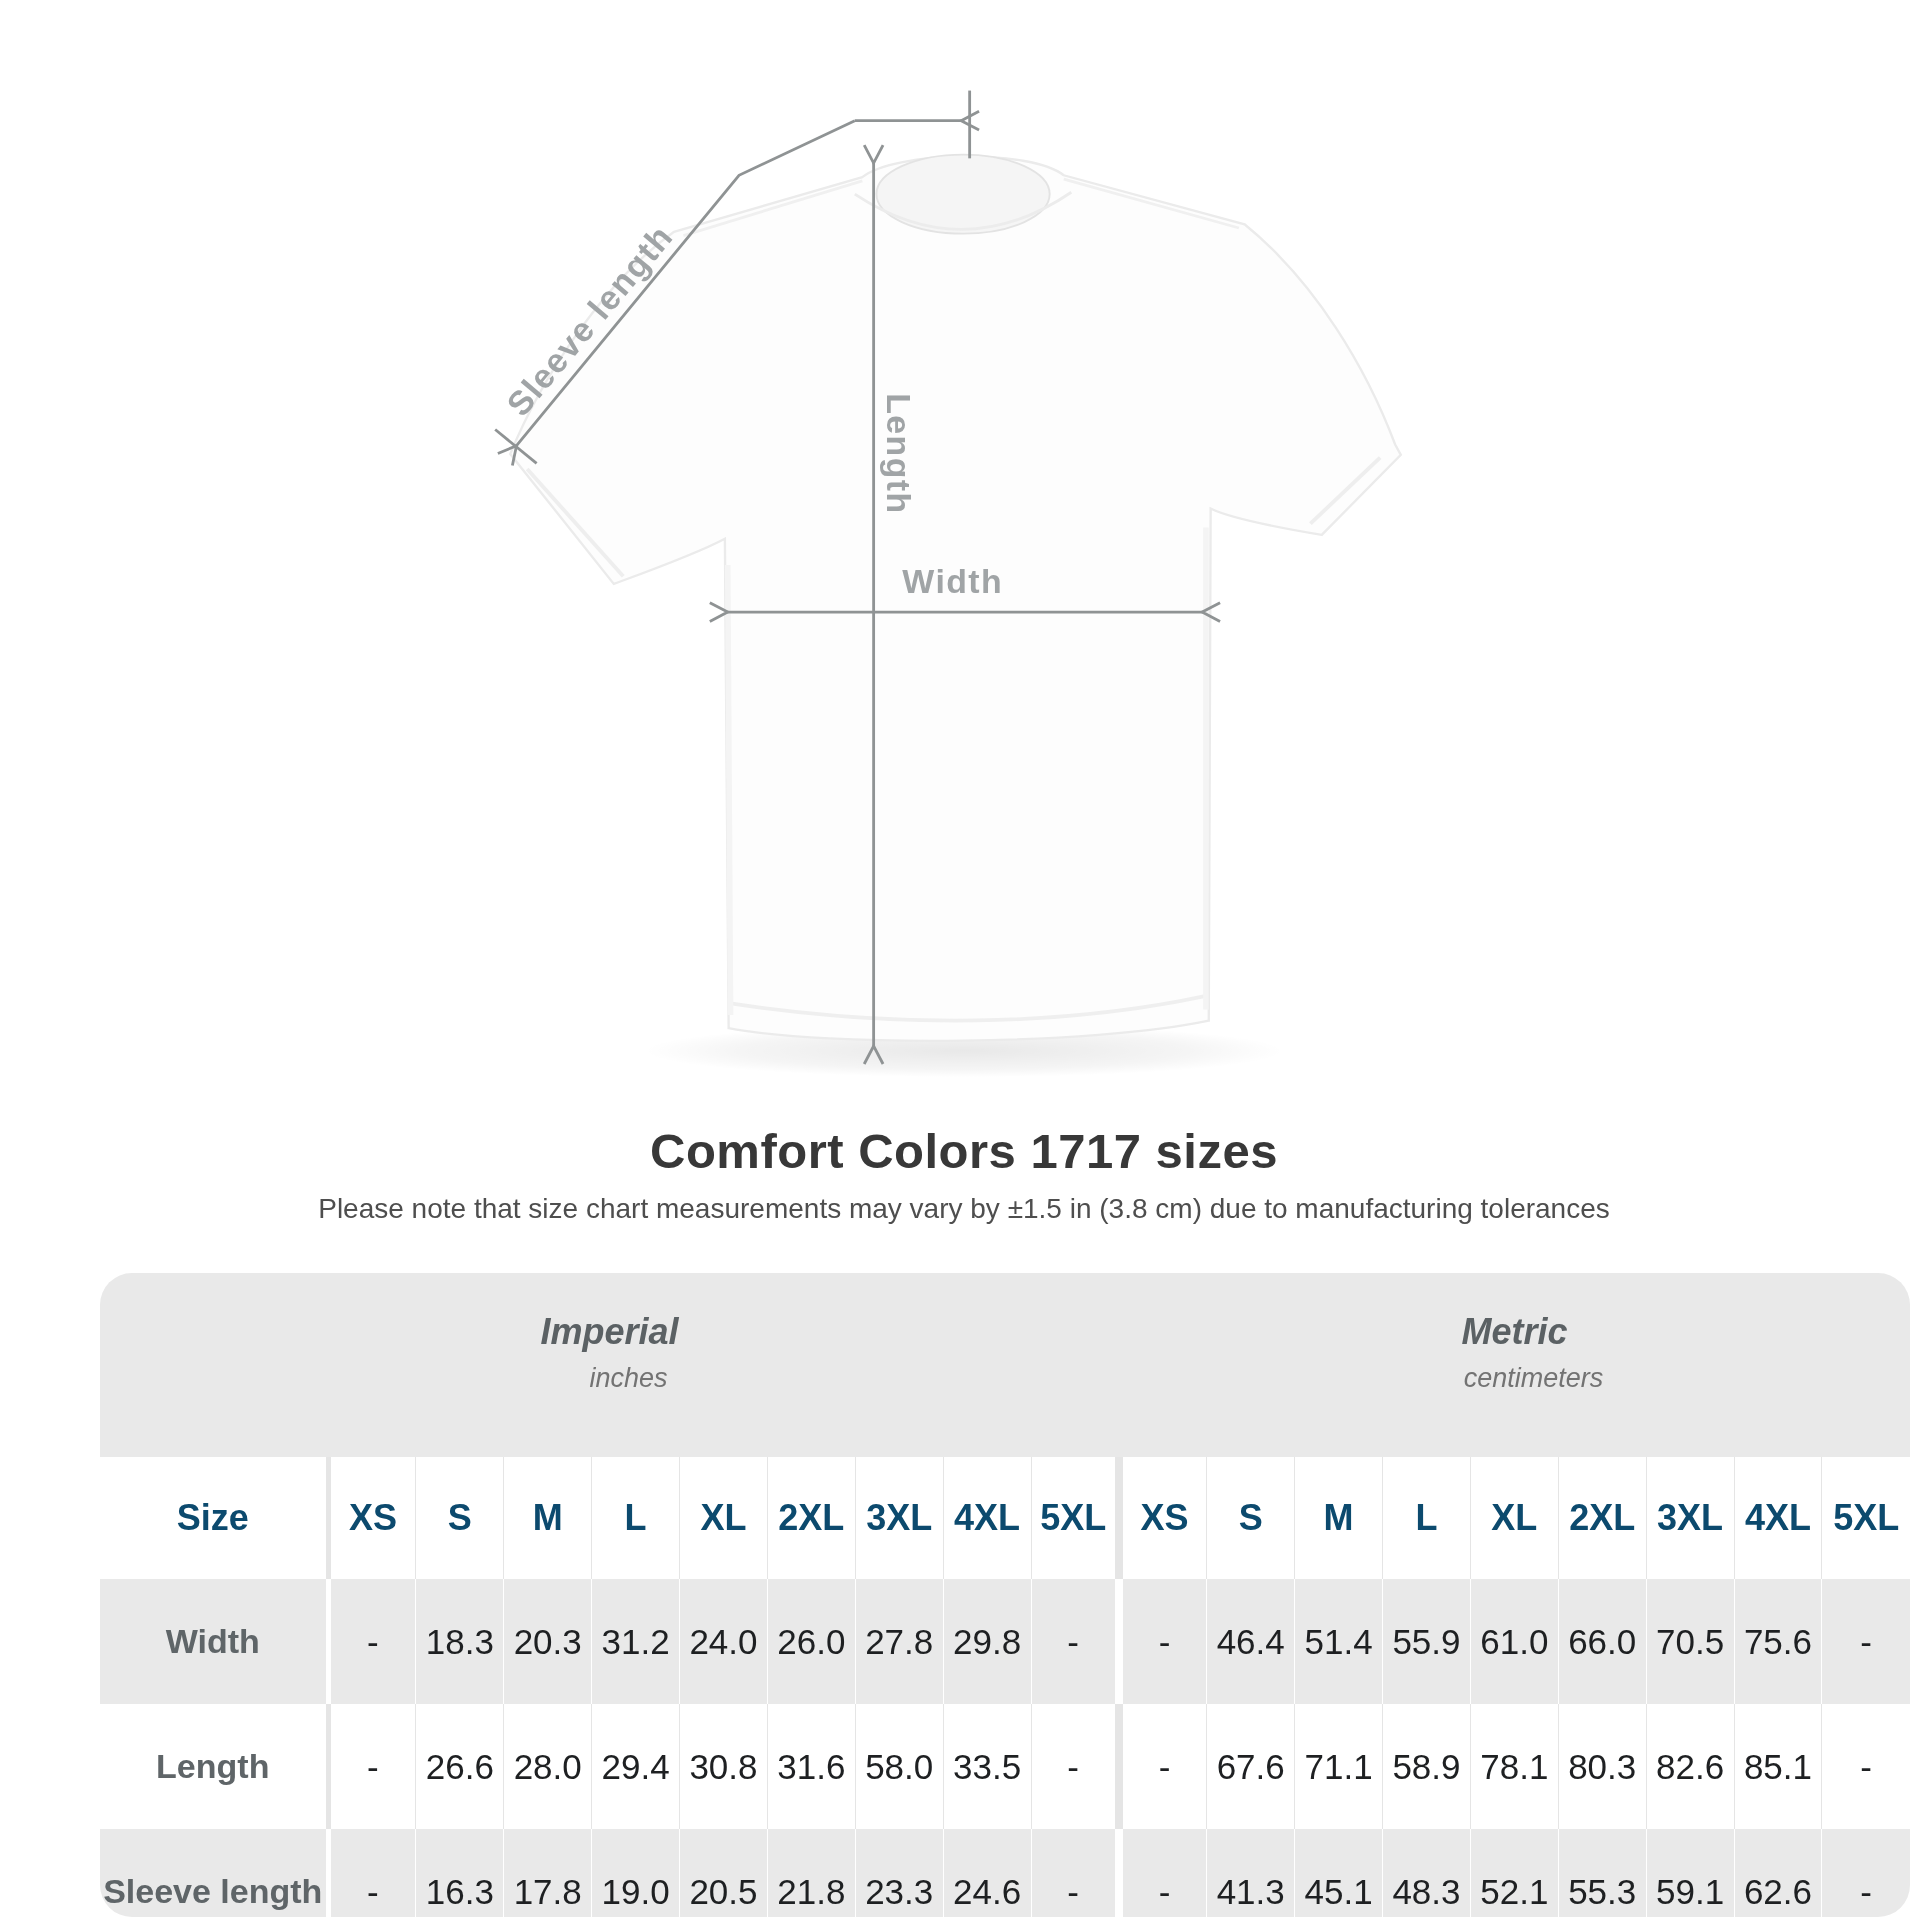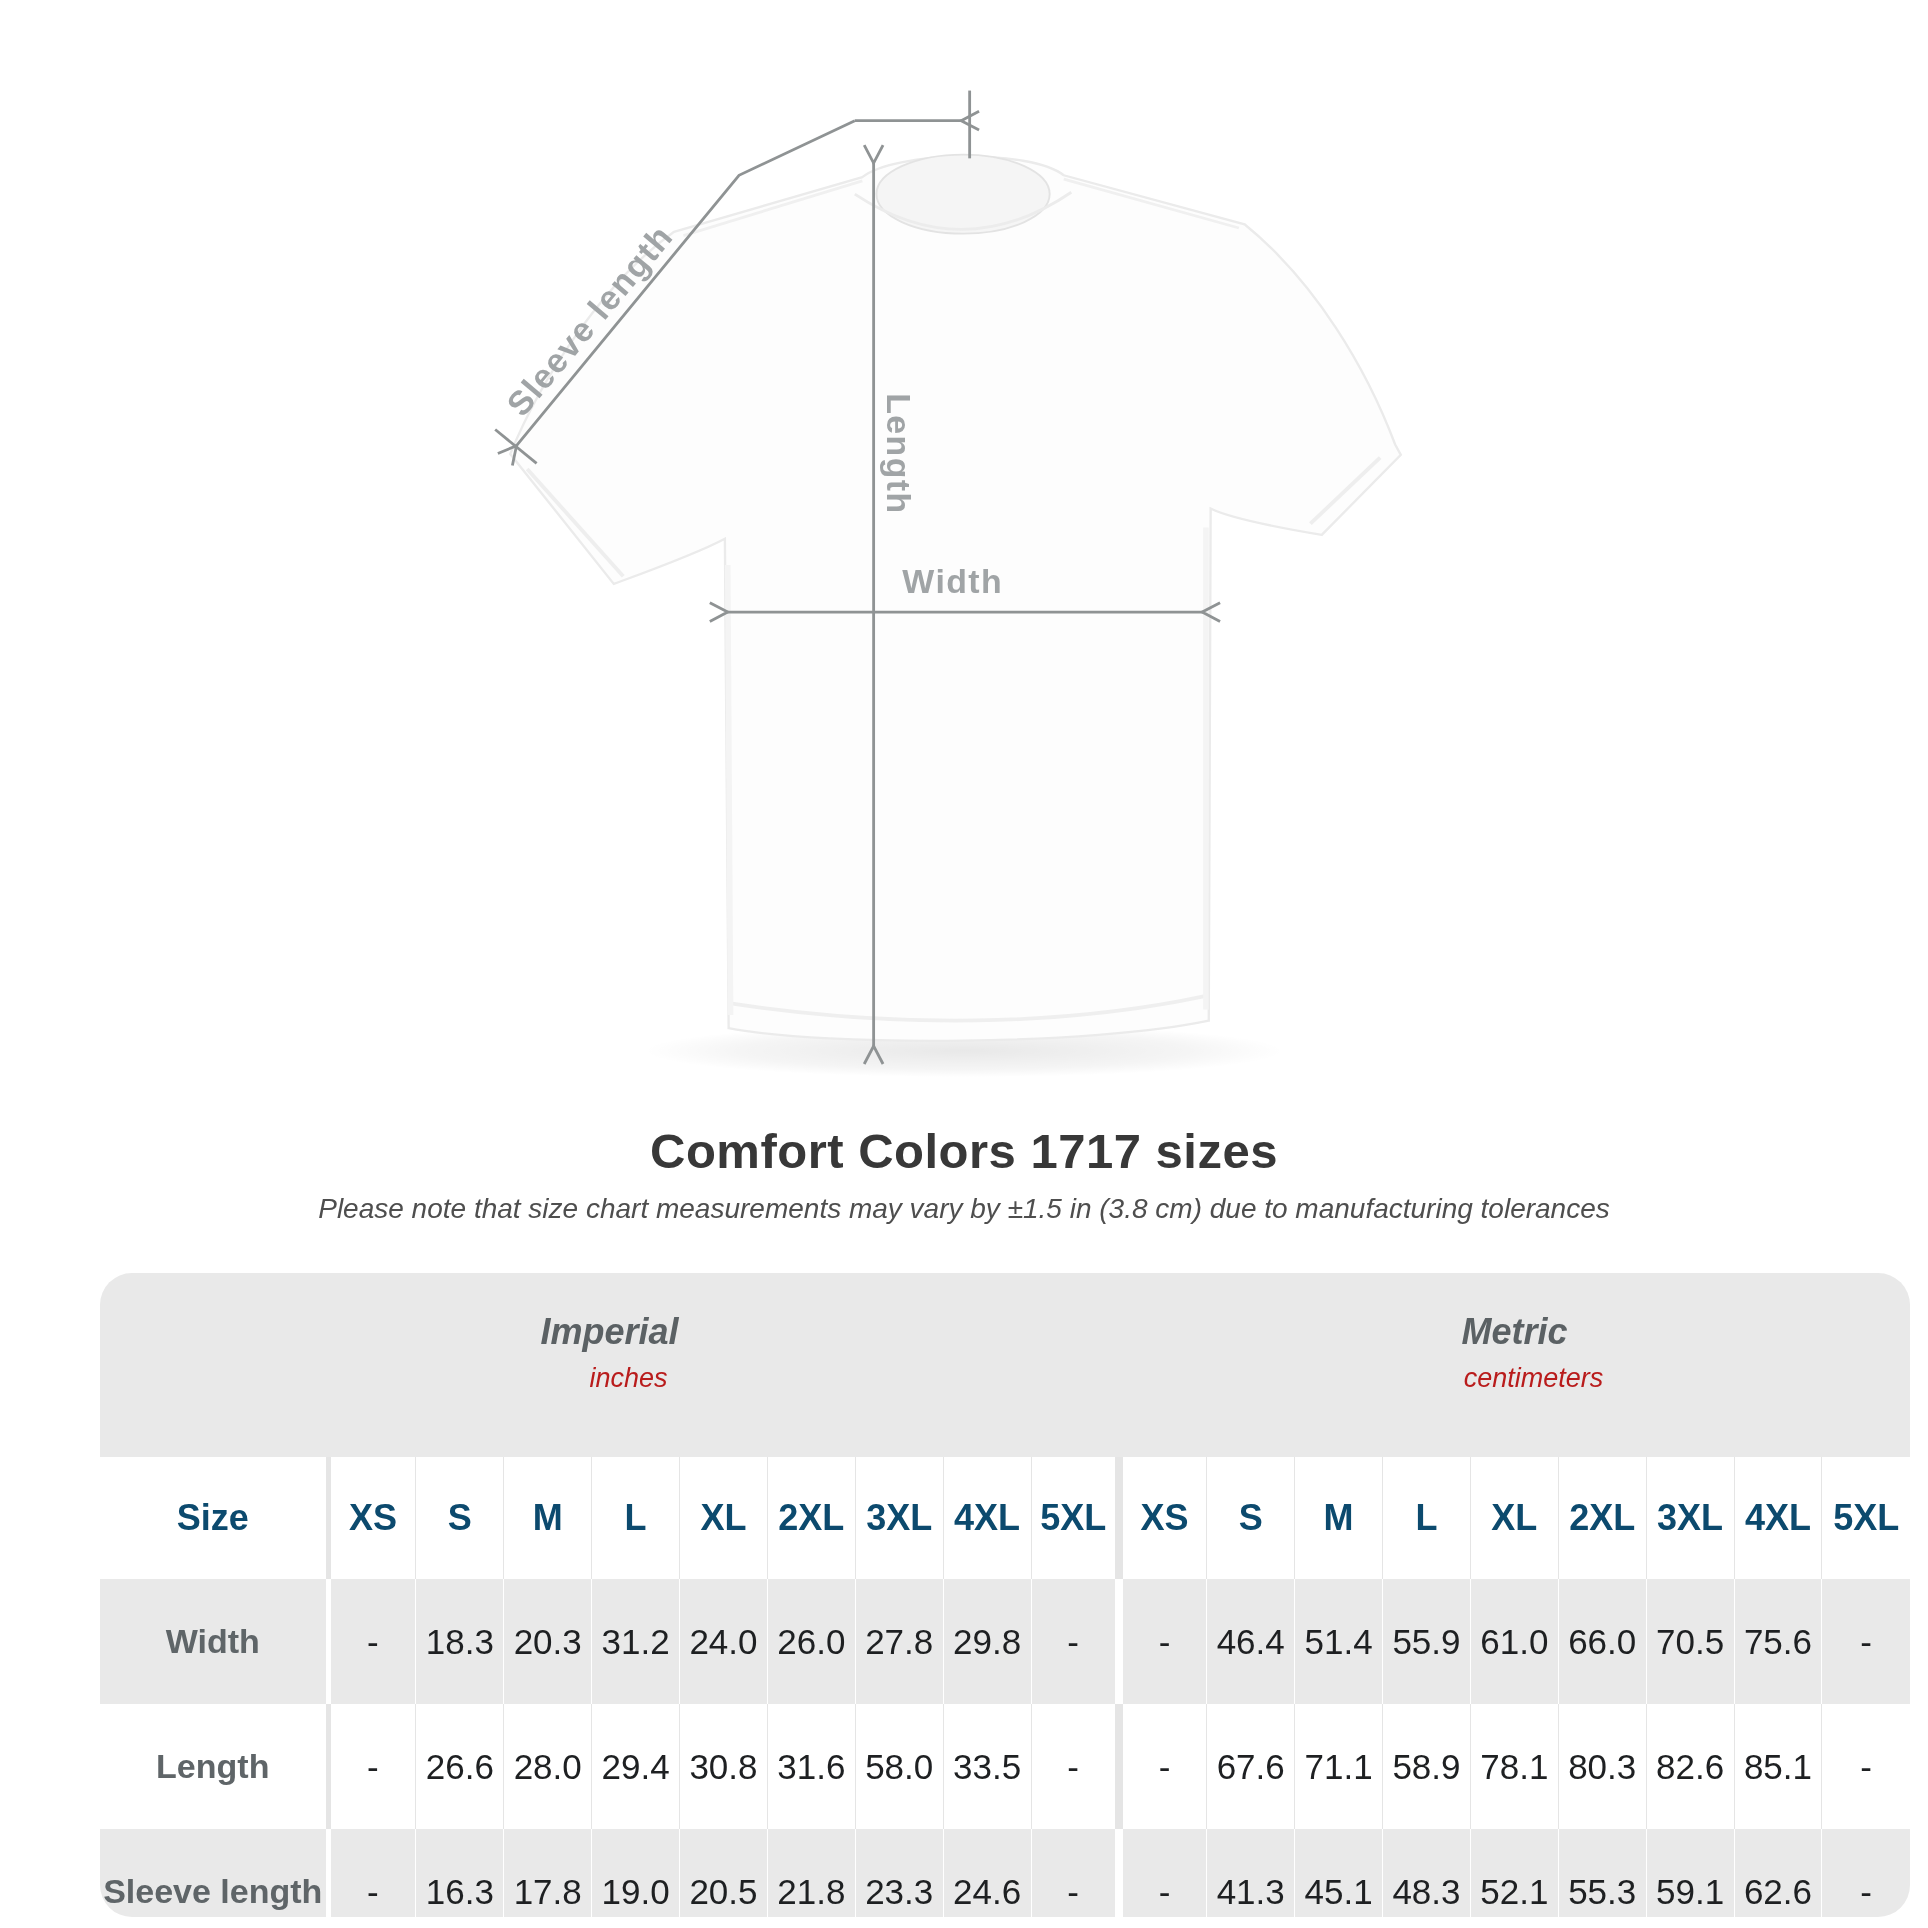--- a/index.html
+++ b/index.html
@@ -11,34 +11,34 @@
   .diagram { position:absolute; top:0; left:0; }
   .dim-line { stroke:#8f9394; stroke-width:3; fill:none; }
   .dim-label { font-family:"Liberation Sans", sans-serif; font-size:36px; font-weight:bold;
                fill:#a0a4a6; letter-spacing:1.5px; text-anchor:middle; }
 
   
   .title { position:absolute; top:1124px; left:0; width:1928px; margin:0;
            text-align:center; font-size:49px; line-height:55px; font-weight:bold;
            color:#383838; letter-spacing:0.5px; }
   .subtitle { position:absolute; top:1190px; left:0; width:1928px; margin:0;
-              text-align:center; font-style:italic; font-size:28px; line-height:38px;
+              text-align:center; font-size:28px; line-height:38px;
               color:#4e4e4e; }
 
   
   .table-card { position:absolute; top:1273px; left:59px; width:1810px; height:644px;
                 background:#e9e9e9; border-radius:32px; overflow:hidden;margin-left:41px; }
   table.size-table { width:100%; height:100%; border-collapse:collapse; table-layout:fixed; }
   col.col-label { width:228px; }
 
   .row-groups th { height:146px; vertical-align:top; padding-top:38px; border:none;
                    background:transparent; }
   .g-title { font-size:36px; font-weight:bold; font-style:italic; color:#5b6164;
              line-height:41px; }
-  .g-sub   { font-size:27px; font-style:italic; font-weight:normal; color:#b91c1c;
+  .g-sub   { font-size:27px; font-style:italic; font-weight:normal; color:#737373;
              line-height:30px; margin-top:11.3px;padding-left:38px; }
 
   th, td { text-align:center; vertical-align:middle; padding:0;
            border-left:0 solid transparent; }
   .row-head th { height:122px; background:#ffffff; font-size:36px; font-weight:bold;
                  color:#0c4a6e; }
   .row-data th.c-label { font-size:34px; font-weight:bold; color:#5f6568; }
   .row-data td { font-size:35px; color:#1e2022; font-weight:normal; }
   .row-data th, .row-data td { height:125px; }
   .row-white { background:#ffffff; }

